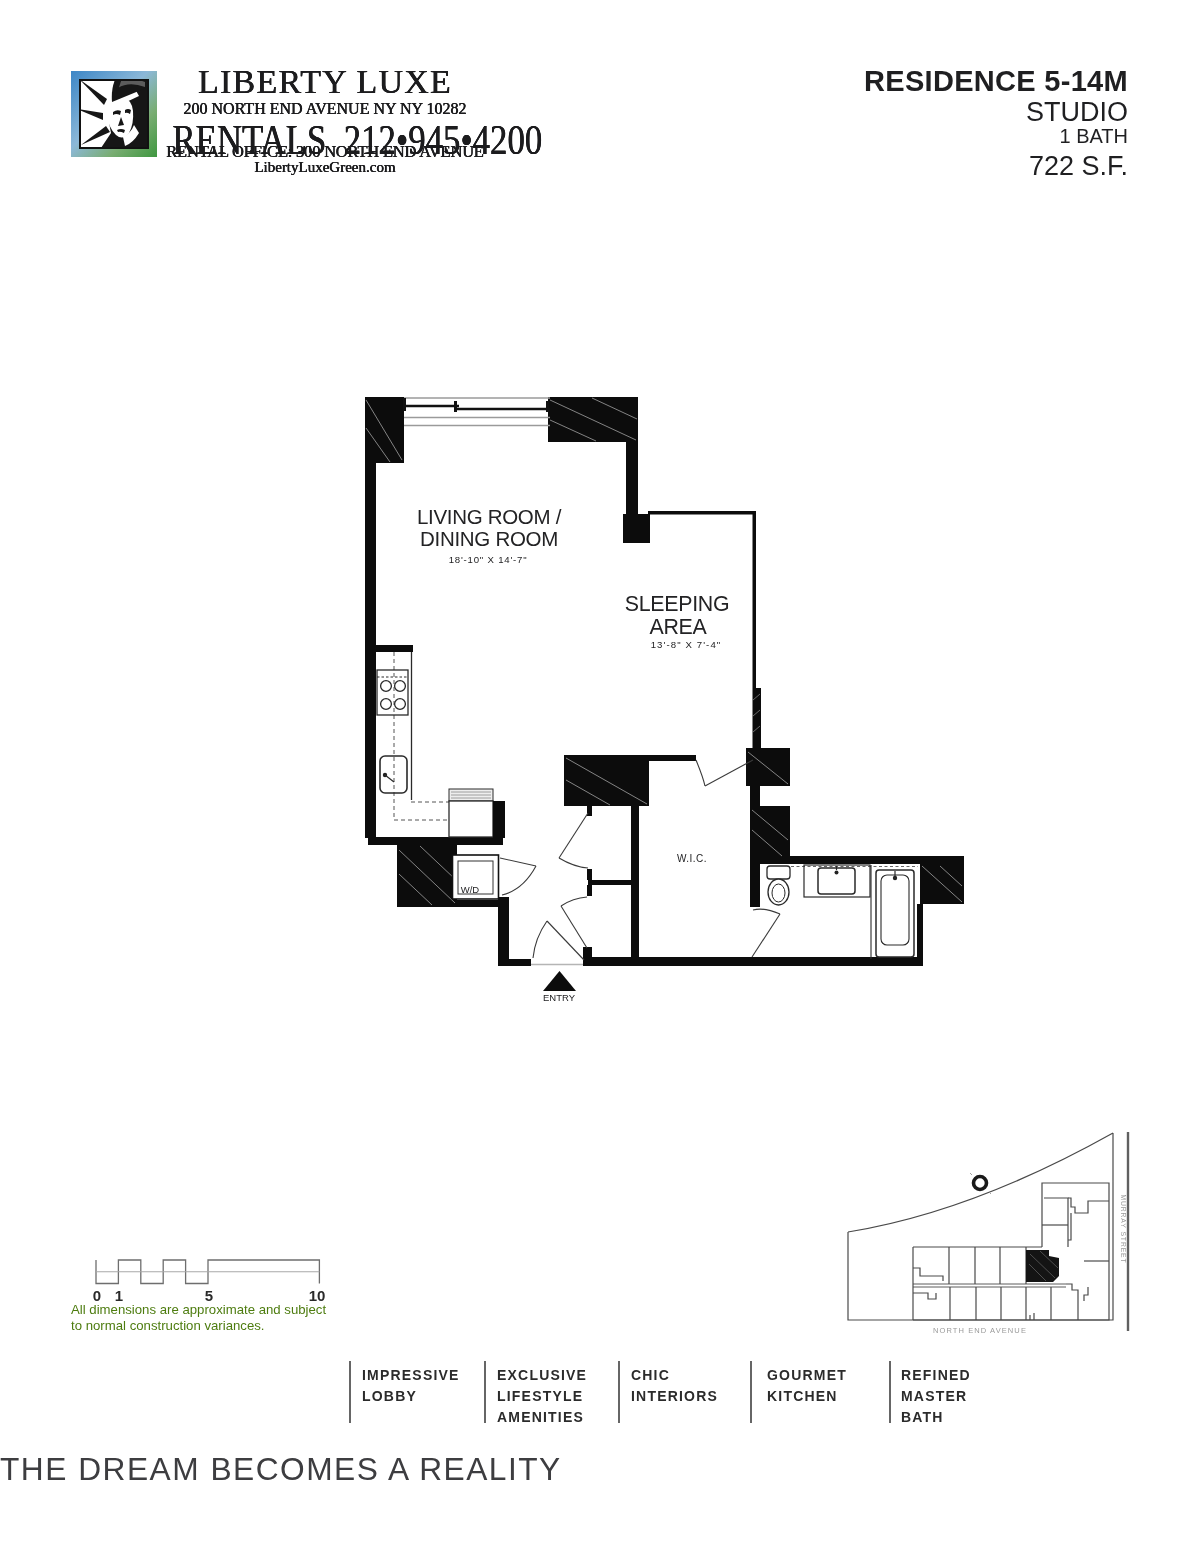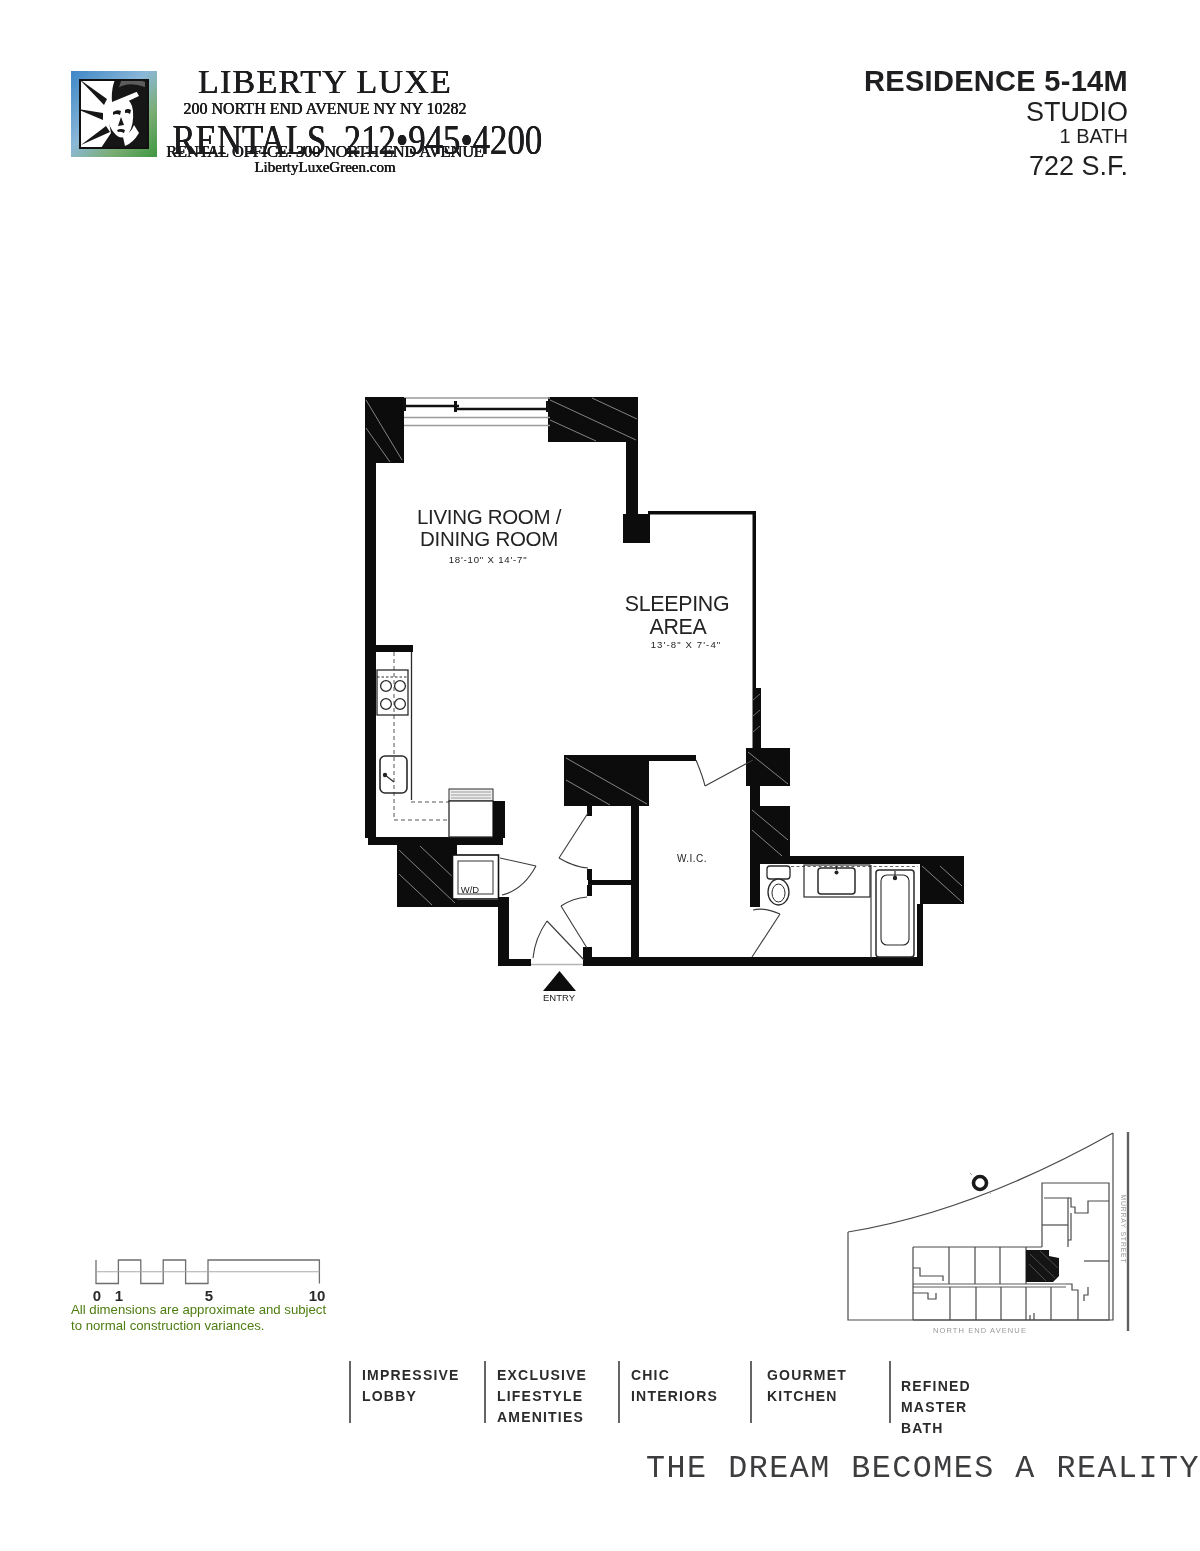--- a/index.html
+++ b/index.html
@@ -290,16 +290,16 @@
 <div class="abs" style="left:0;top:1363px;width:1200px;height:75px;font-weight:bold;font-size:14px;letter-spacing:1.2px;color:#2b2b2b;line-height:21px">
   <div class="abs" style="left:349px;top:-2px;width:1.5px;height:62px;background:#666"></div>
   <div class="abs" style="left:362px;top:2px">IMPRESSIVE<br>LOBBY</div>
   <div class="abs" style="left:484px;top:-2px;width:1.5px;height:62px;background:#666"></div>
   <div class="abs" style="left:497px;top:2px">EXCLUSIVE<br>LIFESTYLE<br>AMENITIES</div>
   <div class="abs" style="left:618px;top:-2px;width:1.5px;height:62px;background:#666"></div>
   <div class="abs" style="left:631px;top:2px">CHIC<br>INTERIORS</div>
   <div class="abs" style="left:750px;top:-2px;width:1.5px;height:62px;background:#666"></div>
   <div class="abs" style="left:767px;top:2px">GOURMET<br>KITCHEN</div>
   <div class="abs" style="left:889px;top:-2px;width:1.5px;height:62px;background:#666"></div>
-  <div class="abs" style="left:901px;top:13px">REFINED<br>MASTER<br>BATH</div>
+  <div class="abs" style="left:901px;top:2px">REFINED<br>MASTER<br>BATH</div>
 </div>
 
-<div class="abs" style="left:0;top:1454px;width:1200px;text-align:right;font-family:Liberation Mono, monospace;font-size:31.7px;letter-spacing:1.5px;line-height:1;color:#3d3d40">THE DREAM BECOMES A REALITY</div>
+<div class="abs" style="left:0;top:1454px;width:1200px;text-align:left;font-family:Liberation Sans, sans-serif;font-size:31.7px;letter-spacing:1.5px;line-height:1;color:#3d3d40">THE DREAM BECOMES A REALITY</div>
 
 </body></html>

